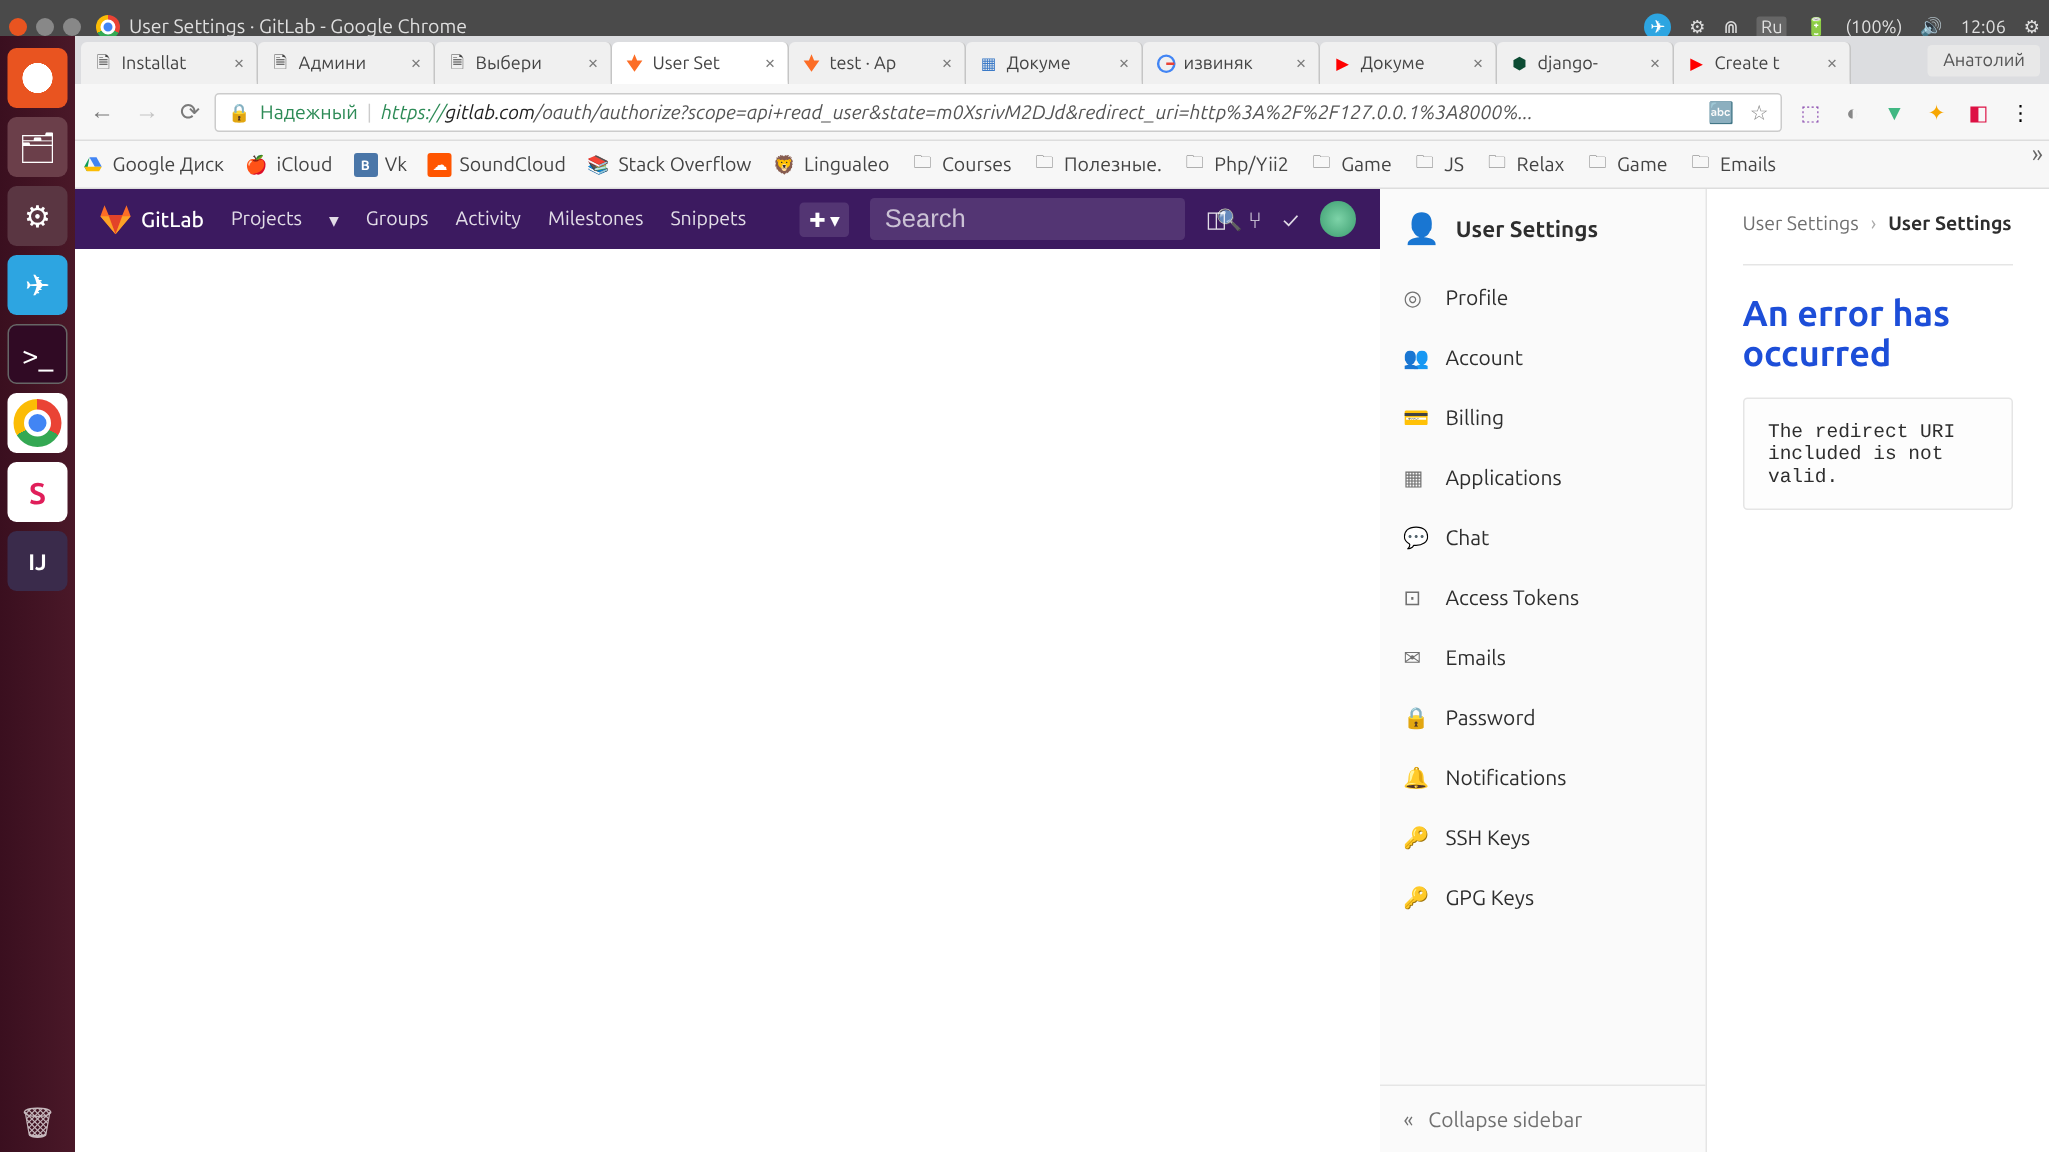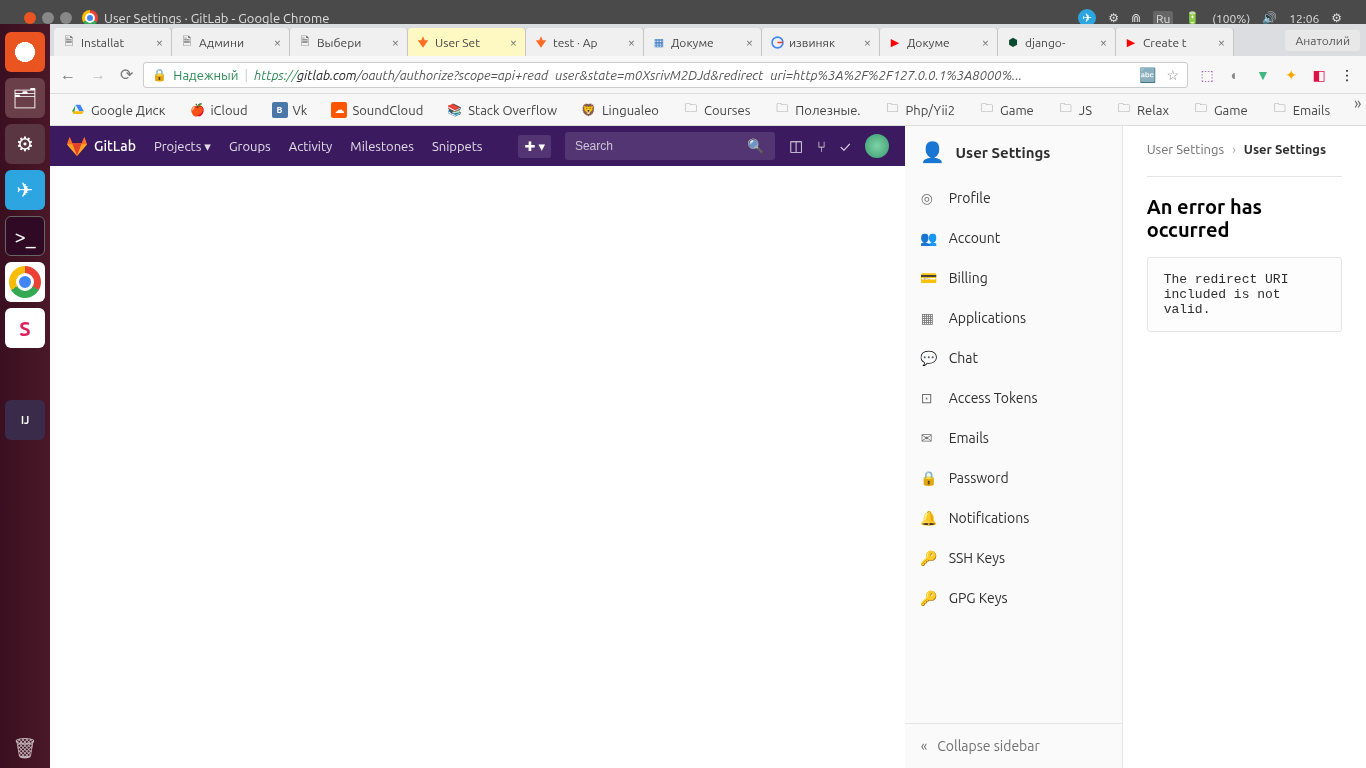--- a/index.html
+++ b/index.html
@@ -1,19 +1,19 @@
 <!DOCTYPE html>
 <html><head>
 <meta charset="utf-8">
 <style>
 * { margin: 0; padding: 0; box-sizing: border-box; }
 body { font-family: Ubuntu, "Helvetica Neue", Arial, sans-serif; width: 1366px; height: 768px; overflow: hidden; background: #f0f0f0; }
 
 
-.ubuntu-topbar { height: 36px; background: #4a4a4a; color: #dfdfdf; display: flex; align-items: center; font-size: 13px; padding: 0 24px; }
+.ubuntu-topbar { height: 36px; background: #4a4a4a; color: #dfdfdf; display: flex; align-items: center; font-size: 13px; padding: 0 6px; }
 .window-buttons { display: flex; gap: 6px; margin-right: 10px; }
 .win-btn { width: 12px; height: 12px; border-radius: 50%; }
 .win-close { background: #e95420; }
 .win-min { background: #888; }
 .win-max { background: #888; }
 .chrome-icon-title { width: 16px; height: 16px; border-radius: 50%; margin-right: 6px; background: conic-gradient(#ea4335 0 120deg, #34a853 120deg 240deg, #fbbc05 240deg 360deg); position: relative; }
 .chrome-icon-title::after { content: ''; position: absolute; width: 6px; height: 6px; background: #4285f4; border: 2px solid #fff; border-radius: 50%; top: 3px; left: 3px; }
 .topbar-spacer { flex: 1; }
 .topbar-right { display: flex; align-items: center; gap: 12px; }
 .topbar-right span { font-size: 12px; }
@@ -25,87 +25,87 @@
 .dock-item { width: 40px; height: 40px; border-radius: 6px; display: flex; align-items: center; justify-content: center; font-size: 20px; color: #fff; }
 .dock-ubuntu { background: radial-gradient(circle, #fff 35%, #e95420 36%); }
 .dock-files { background: #6b3f4a; }
 .dock-settings { background: #5a3642; }
 .dock-tg { background: #2da5e1; }
 .dock-term { background: #300a24; border: 1px solid #666; }
 .dock-chrome { background: #fff; position: relative; }
 .dock-chrome-inner { width: 32px; height: 32px; border-radius: 50%; background: conic-gradient(#ea4335 0 120deg, #34a853 120deg 240deg, #fbbc05 240deg 360deg); position: relative; }
 .dock-chrome-inner::after { content: ''; position: absolute; width: 12px; height: 12px; background: #4285f4; border: 3px solid #fff; border-radius: 50%; top: 7px; left: 7px; }
 .dock-slack { background: #fff; color: #e01e5a; font-weight: bold; }
-.dock-idea { background: #3a2b4b; color: #fff; font-size: 10px; font-weight: bold; margin-top: 46px; }
+.dock-idea { background: #3a2b4b; color: #fff; font-size: 15px; font-weight: bold; }
 .dock-spacer { flex: 1; }
 .dock-trash { opacity: 0.7; }
 
 
 .chrome-window { position: absolute; left: 50px; top: 24px; width: 1316px; height: 744px; background: #fff; display: flex; flex-direction: column; }
 
 
 .tab-strip { height: 32px; background: #dcdde0; display: flex; align-items: flex-end; padding-left: 4px; }
 .tab { height: 28px; background: #f0f0f0; border-radius: 4px 4px 0 0; display: flex; align-items: center; padding: 0 8px; font-size: 12px; color: #444; min-width: 0; flex: 0 1 118px; border-right: 1px solid #c5c5c5; gap: 5px; overflow: hidden; }
-.tab.active { background: #fef9c3; }
+.tab.active { background: #ffffff; }
 .tab-title { flex: 1; overflow: hidden; white-space: nowrap; text-overflow: clip; }
 .tab-close { font-size: 13px; color: #7a7a7a; cursor: pointer; }
 .tab-icon { width: 14px; height: 14px; flex-shrink: 0; display: flex; align-items: center; justify-content: center; font-size: 11px; }
 .profile-badge { margin-left: auto; padding: 4px 10px; background: #e8e8e8; border-radius: 3px; font-size: 12px; color: #555; margin-right: 6px; align-self: center; }
 
 
 .address-bar { height: 38px; background: #f7f7f7; border-bottom: 1px solid #ddd; display: flex; align-items: center; padding: 0 10px; gap: 10px; }
 .nav-icons { display: flex; gap: 14px; color: #7a7a7a; font-size: 16px; }
 .url-box { flex: 1; display: flex; align-items: center; background: #fff; border: 1px solid #ccc; border-radius: 3px; height: 26px; padding: 0 8px; font-size: 13px; gap: 6px; overflow: hidden; }
 .lock { color: #2e8b57; font-size: 12px; }
 .secure-label { color: #2e8b57; font-size: 13px; }
 .url-divider { color: #ccc; }
 .url-text { color: #555; flex: 1; white-space: nowrap; overflow: hidden; font-style: italic; }
 .url-text .domain { color: #222; }
 .url-actions { display: flex; gap: 10px; color: #888; font-size: 14px; margin-left: 6px; }
 .ext-icons { display: flex; gap: 10px; align-items: center; }
 .ext-icon { width: 18px; height: 18px; display: flex; align-items: center; justify-content: center; font-size: 14px; }
 
 
-.bookmarks-bar { height: 32px; background: #f7f7f7; border-bottom: 1px solid #ddd; display: flex; padding: 0 20px; gap: 24px; font-size: 13px; color: #444; }
+.bookmarks-bar { height: 32px; background: #f7f7f7; border-bottom: 1px solid #ddd; display: flex; padding: 0 4px; gap: 14px; font-size: 13px; color: #444; }
 .bookmark { display: flex; align-items: center; gap: 5px; white-space: nowrap; }
 .bm-icon { width: 16px; height: 16px; display: flex; align-items: center; justify-content: center; font-size: 12px; }
 .folder-icon { color: #6d6d6d; }
 .bookmarks-overflow { margin-left: auto; color: #666; font-size: 16px; }
 
 
 .gitlab-page { flex: 1; display: flex; flex-direction: row; }
 .gitlab-header { height: 40px; background: #3c1a60; color: #fff; display: flex; align-items: center; padding: 0 16px; gap: 18px; font-size: 14px; }
 .gitlab-logo { display: flex; align-items: center; gap: 6px; font-weight: 500; }
 .gitlab-logo-icon { width: 22px; height: 22px; }
 .gitlab-nav { display: flex; gap: 18px; align-items: center; }
-.gitlab-nav-item { color: rgba(255,255,255,0.85); font-size: 13px; display: flex; align-items: center; gap: 3px; }
+.gitlab-nav-item { color: rgba(255,255,255,0.85); font-size: 13px; display: flex; align-items: center; gap: 18px; }
 .gitlab-spacer { flex: 1; }
 .gitlab-right { display: flex; align-items: center; gap: 14px; }
 .gitlab-new { background: rgba(255,255,255,0.12); padding: 4px 6px; border-radius: 3px; display: flex; align-items: center; gap: 3px; font-size: 13px; }
 .gitlab-search { background: rgba(255,255,255,0.12); border-radius: 3px; display: flex; align-items: center; padding: 0 10px; height: 28px; width: 210px; }
-.gitlab-search input { background: transparent; border: none; color: #fff; outline: none; flex: 1; font-size: 12px; }
+.gitlab-search input { background: transparent; border: none; color: #fff; outline: none; flex: 1; font-size: 17px; }
 .gitlab-search input::placeholder { color: rgba(255,255,255,0.7); }
 .gitlab-icon-btn { color: rgba(255,255,255,0.85); font-size: 15px; }
 .gitlab-avatar { width: 24px; height: 24px; border-radius: 50%; background: radial-gradient(circle, #7dd3a8, #3a9b6e); }
 
 .gitlab-body { flex: 1; display: flex; }
 .gitlab-sidebar { width: 218px; background: #fafafa; border-right: 1px solid #e5e5e5; display: flex; flex-direction: column; }
 .sidebar-header { display: flex; align-items: center; gap: 10px; padding: 14px 16px; font-weight: 600; font-size: 15px; color: #2e2e2e; }
 .sidebar-user-icon { font-size: 20px; color: #707070; }
 .sidebar-items { flex: 1; }
 .sidebar-item { display: flex; align-items: center; gap: 12px; padding: 12px 16px; font-size: 14px; color: #2e2e2e; cursor: pointer; }
 .sidebar-item-icon { width: 16px; color: #707070; font-size: 14px; }
 .sidebar-collapse { border-top: 1px solid #e5e5e5; padding: 14px 16px; display: flex; align-items: center; gap: 10px; font-size: 14px; color: #707070; }
 
 .gitlab-content { flex: 1; padding: 16px 24px; }
 .breadcrumb { font-size: 13px; color: #707070; margin-bottom: 20px; display: flex; align-items: center; gap: 8px; }
 .breadcrumb .current { color: #2e2e2e; font-weight: 600; }
 .breadcrumb-sep { color: #aaa; }
 .content-divider { border-bottom: 1px solid #e5e5e5; margin-bottom: 18px; }
-.error-heading { font-size: 20px; font-weight: 600; color: #000000; margin-bottom: 16px; }
+.error-heading { font-size: 24px; font-weight: 600; color: #1d4ed8; margin-bottom: 16px; }
 .error-box { border: 1px solid #e5e5e5; background: #fdfdfd; border-radius: 3px; padding: 14px 16px; font-family: "Courier New", monospace; font-size: 13px; color: #2e2e2e; }
 
 svg { display: block; }
 </style>
 </head>
 <body>
 
 <div class="ubuntu-topbar">
   <div class="window-buttons">
     <div class="win-btn win-close"></div>

